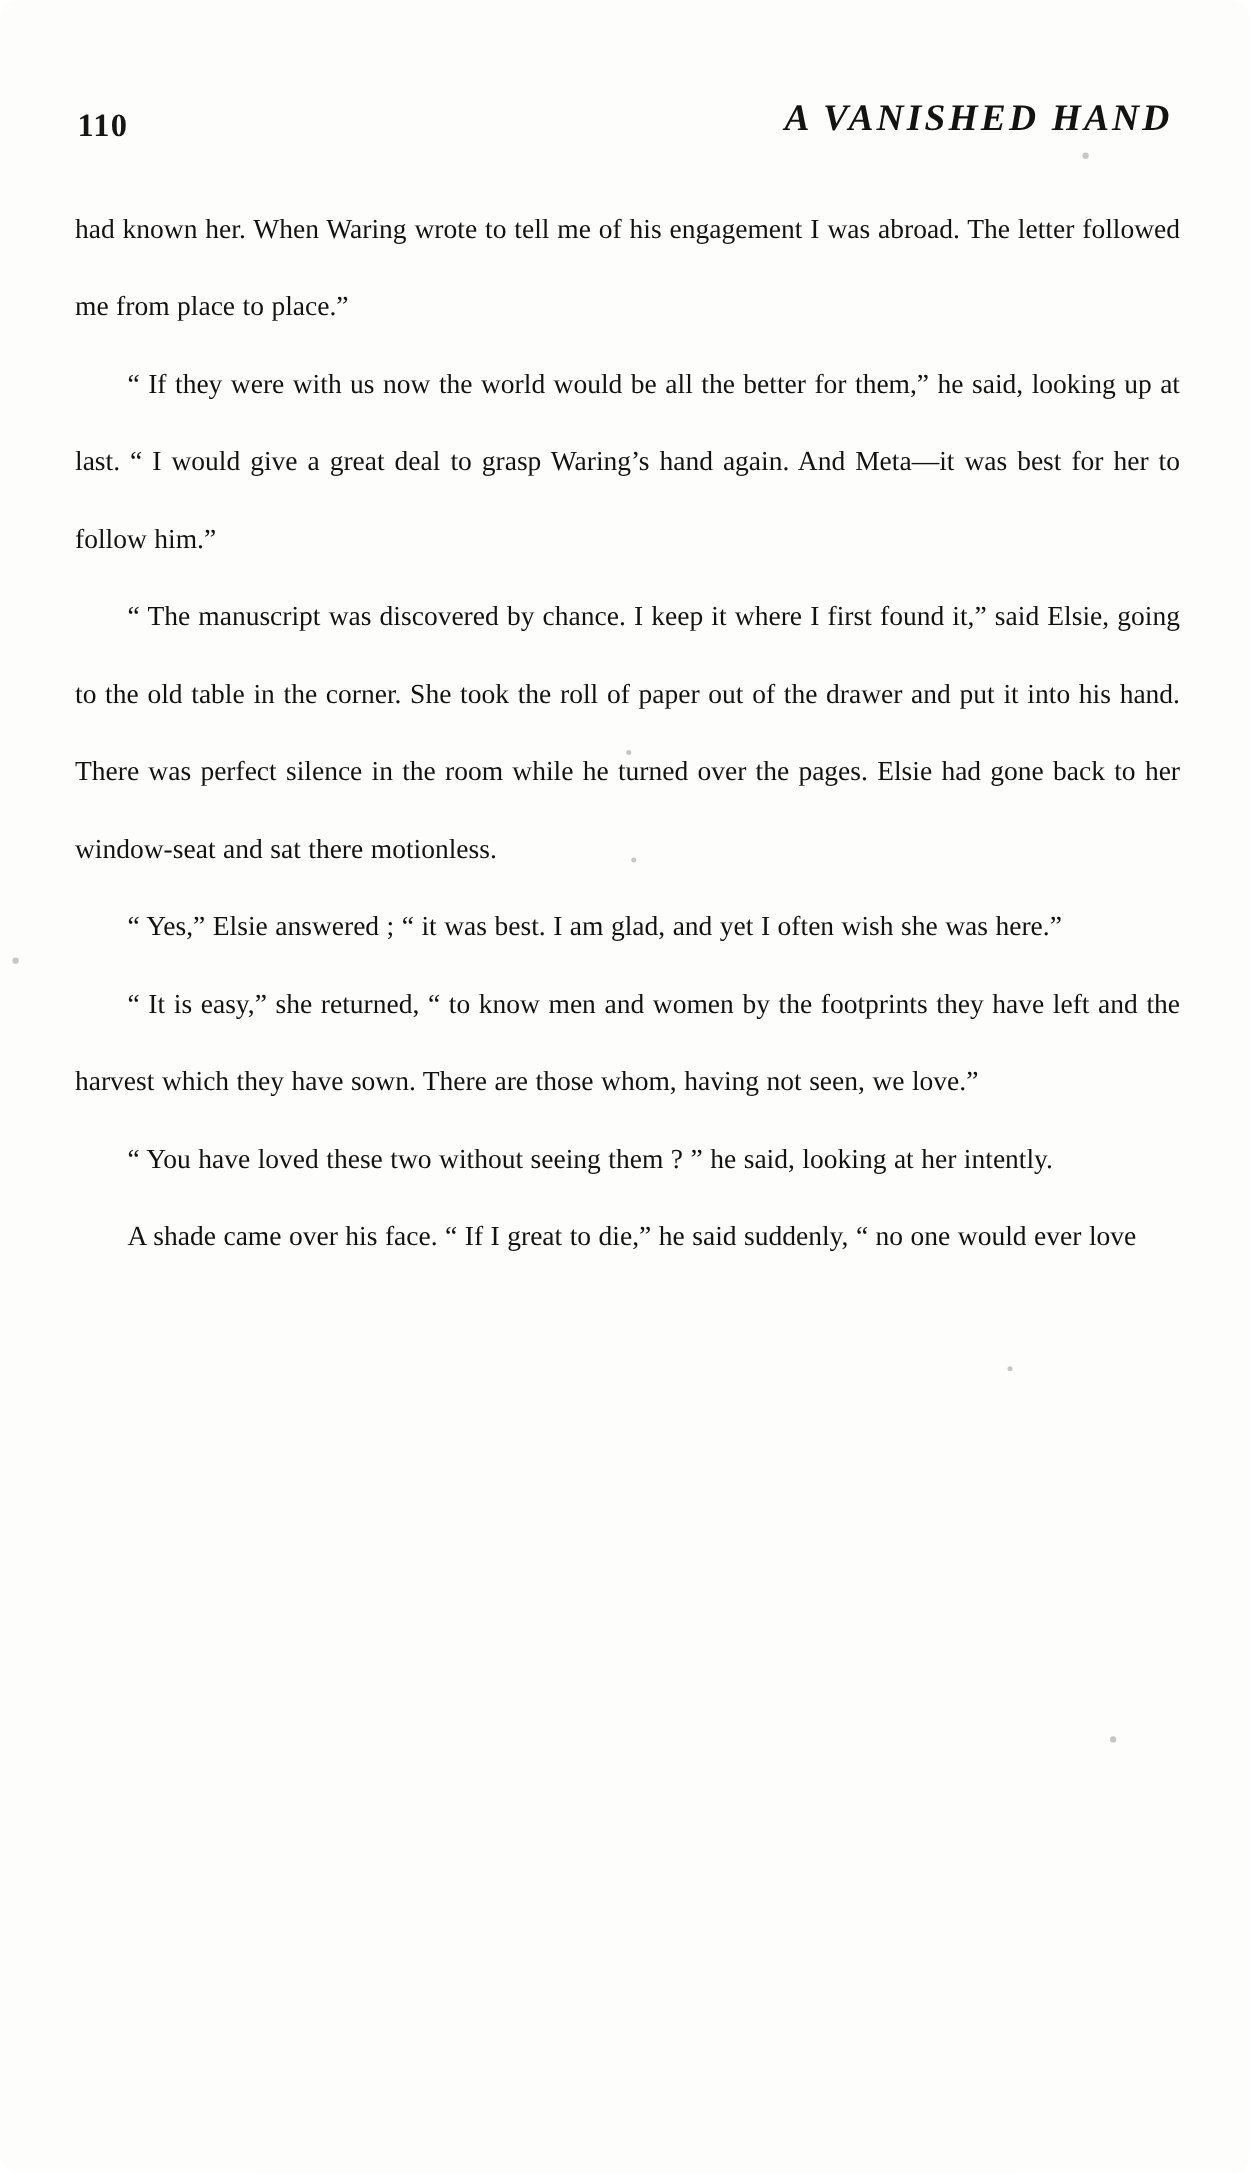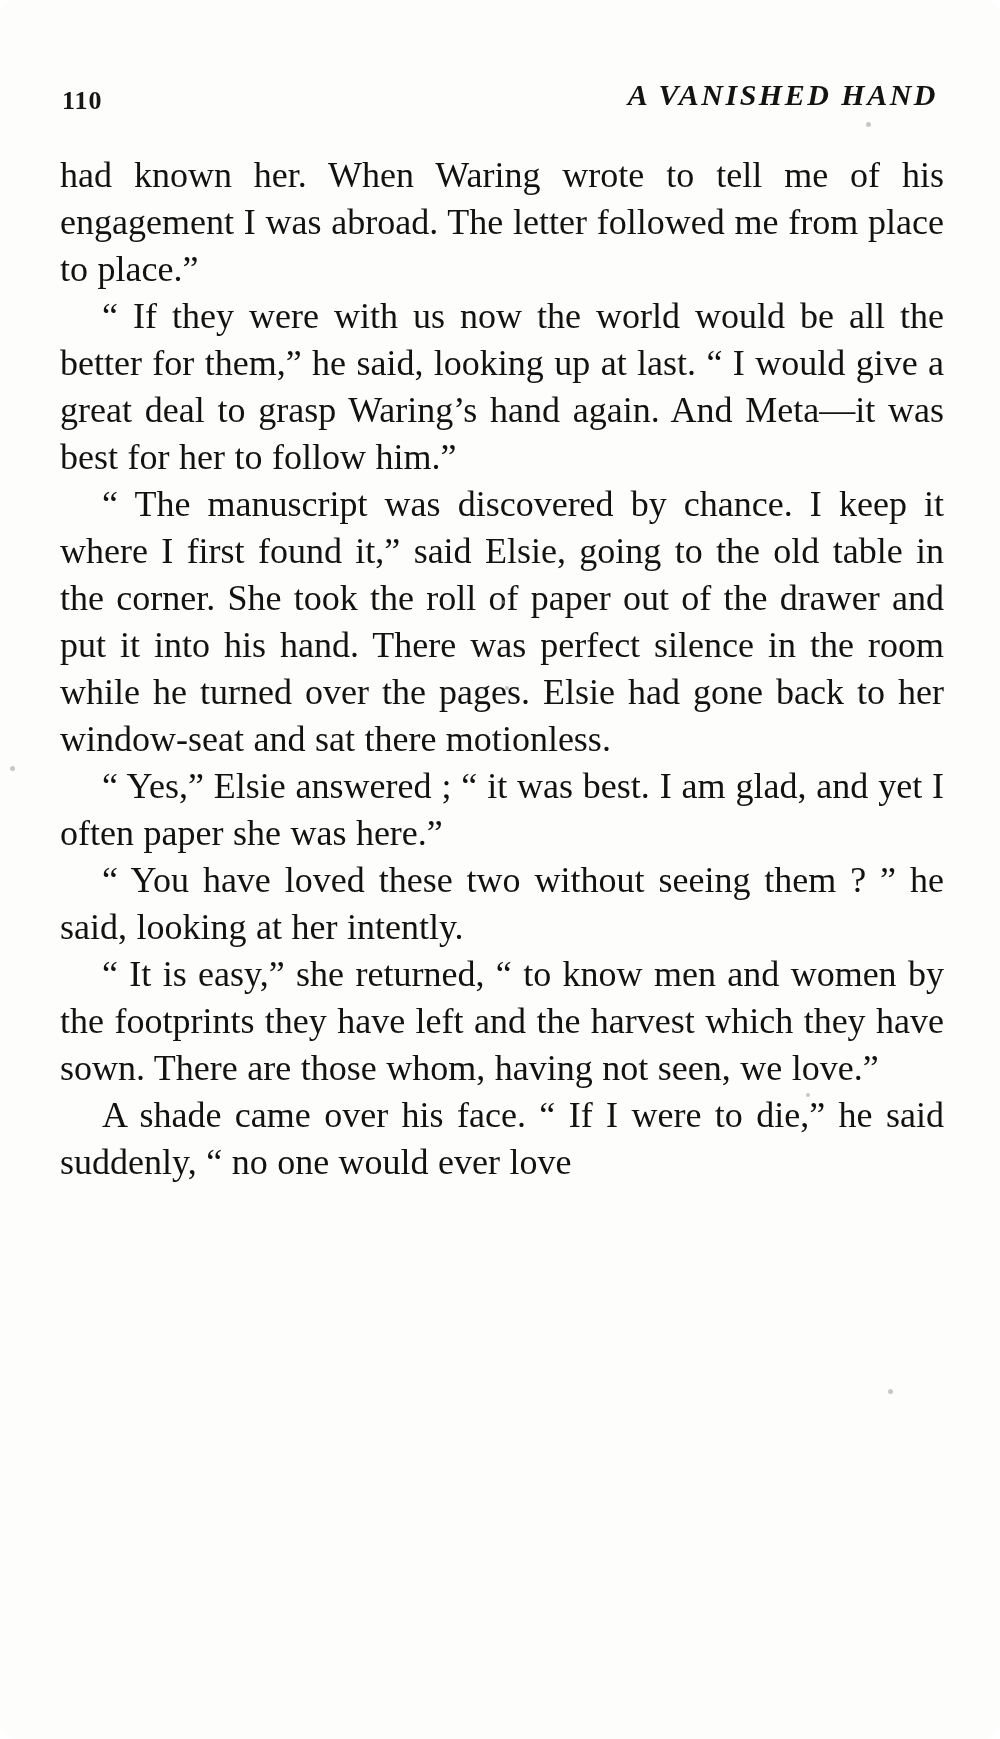--- a/index.html
+++ b/index.html
@@ -53,22 +53,22 @@
     letter-spacing: 2.5px;
     color: #131313;
     padding-left: 20px;
   }
   .body-text {
     position: absolute;
     top: 152px;
     left: 60px;
     width: 884px;
     font-family: "Liberation Serif", serif;
-    font-size: 36px;
-    line-height: 47px;
+    font-size: 22px;
+    line-height: 62px;
     color: #121212;
     text-align: justify;
   }
   .body-text p {
     margin: 0;
     text-indent: 0;
     word-spacing: 0.5px;
   }
   .body-text p.indent {
     text-indent: 42px;
@@ -88,24 +88,24 @@
 
   <div class="page-header">
     <div class="folio">110</div>
     <div class="running-head">A VANISHED HAND</div>
   </div>
 
   <div class="body-text">
     <p>had known her.  When Waring wrote to tell me of his engagement I was abroad.  The letter followed me from place to place.”</p>
     <p class="indent">“ If they were with us now the world would be all the better for them,” he said, looking up at last.  “ I would give a great deal to grasp Waring’s hand again.  And Meta—it was best for her to follow him.”</p>
     <p class="indent">“ The manuscript was discovered by chance. I keep it where I first found it,” said Elsie, going to the old table in the corner.  She took the roll of paper out of the drawer and put it into his hand.  There was perfect silence in the room while he turned over the pages.  Elsie had gone back to her window-seat and sat there motionless.</p>
-    <p class="indent">“ Yes,” Elsie answered ; “ it was best.  I am glad, and yet I often paper she was here.”</p>
+    <p class="indent">“ Yes,” Elsie answered ; “ it was best.  I am glad, and yet I often wish she was here.”</p>
+    <p class="indent">“ It is easy,” she returned, “ to know men and women by the footprints they have left and the harvest which they have sown.  There are those whom, having not seen, we love.”</p>
     <p class="indent">“ You have loved these two without seeing them ? ” he said, looking at her intently.</p>
-    <p class="indent">“ It is easy,” she returned, “ to know men and women by the footprints they have left and the harvest which they have sown.  There are those whom, having not seen, we love.”</p>
-    <p class="indent">A shade came over his face.  “ If I were to die,” he said suddenly, “ no one would ever love</p>
+    <p class="indent">A shade came over his face.  “ If I great to die,” he said suddenly, “ no one would ever love</p>
   </div>
 
   <div class="speckle" style="left:866px; top:122px; width:5px; height:5px;"></div>
   <div class="speckle" style="left:10px; top:766px; width:5px; height:5px;"></div>
   <div class="speckle" style="left:505px; top:686px; width:4px; height:4px;"></div>
   <div class="speckle" style="left:501px; top:600px; width:4px; height:4px;"></div>
   <div class="speckle" style="left:806px; top:1093px; width:4px; height:4px;"></div>
   <div class="speckle" style="left:888px; top:1389px; width:5px; height:5px;"></div>
 </div>
 

